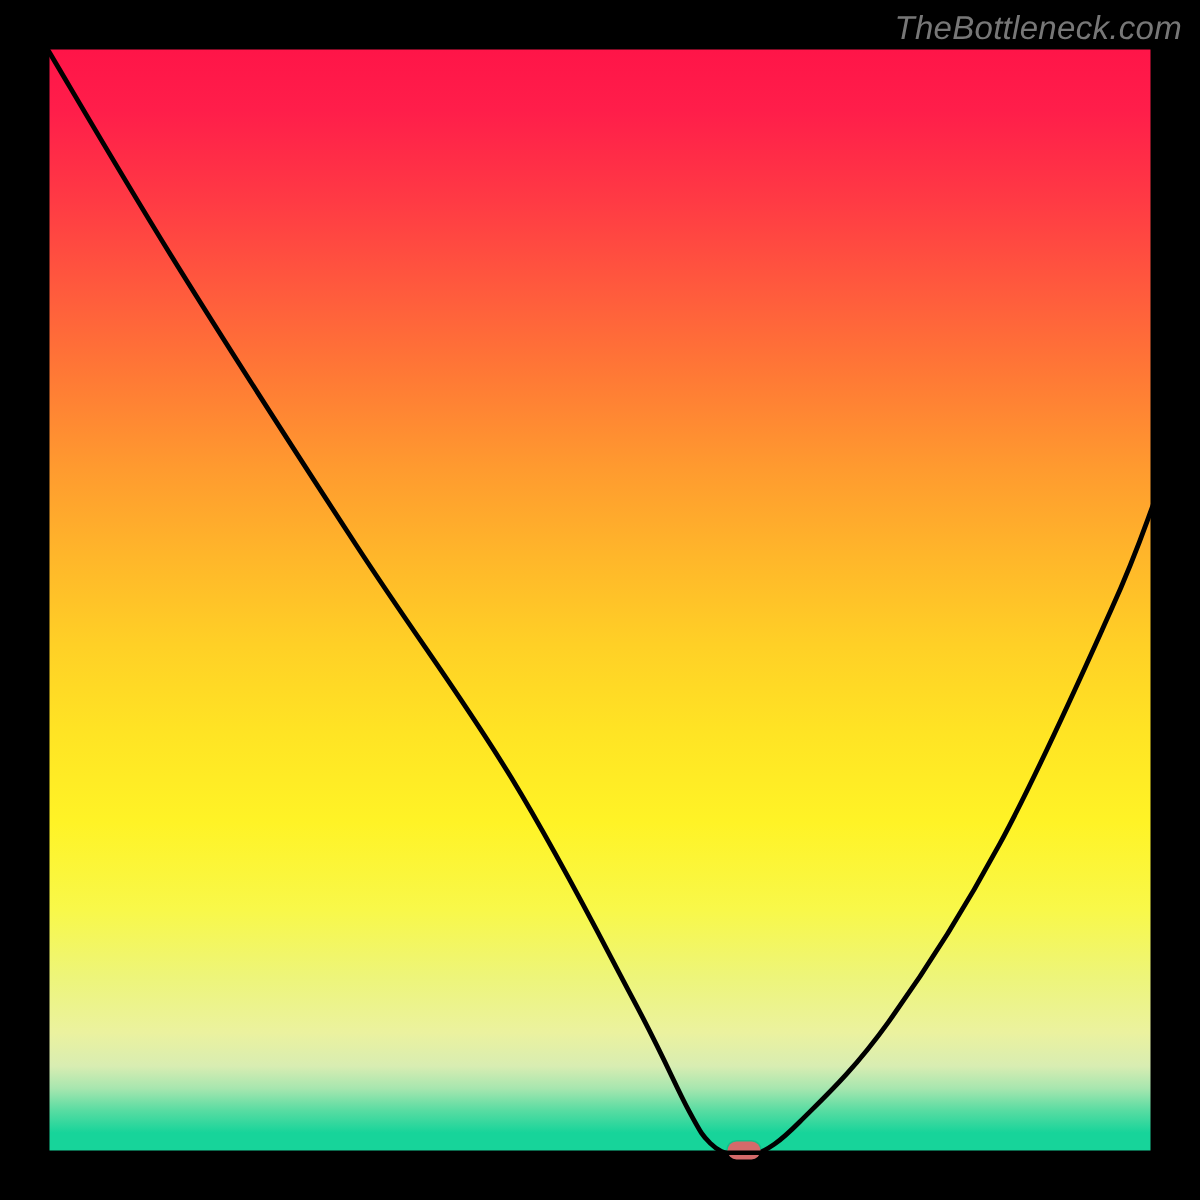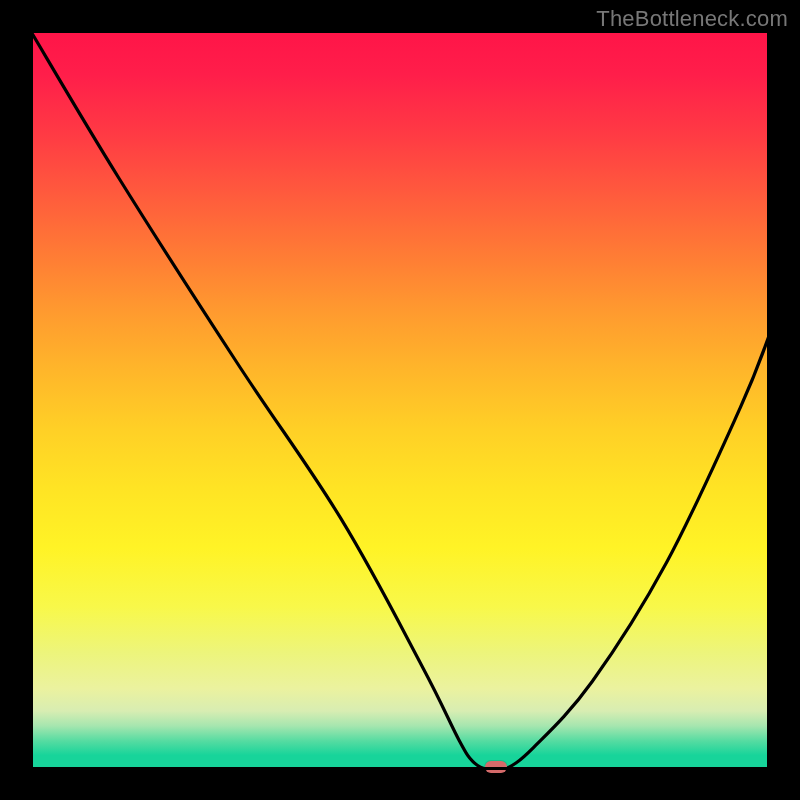--- a/index.html
+++ b/index.html
@@ -8,20 +8,21 @@
     width: 800px;
     height: 800px;
     background: #000;
     font-family: Arial, Helvetica, sans-serif;
     overflow: hidden;
   }
   .container {
     position: relative;
     width: 800px;
     height: 696px;
+    font-style: italic;
   }
   .watermark {
     position: absolute;
     top: 6px;
     right: 12px;
     color: #777;
     font-size: 22px;
     font-weight: 500;
     letter-spacing: 0.2px;
     z-index: 20;

